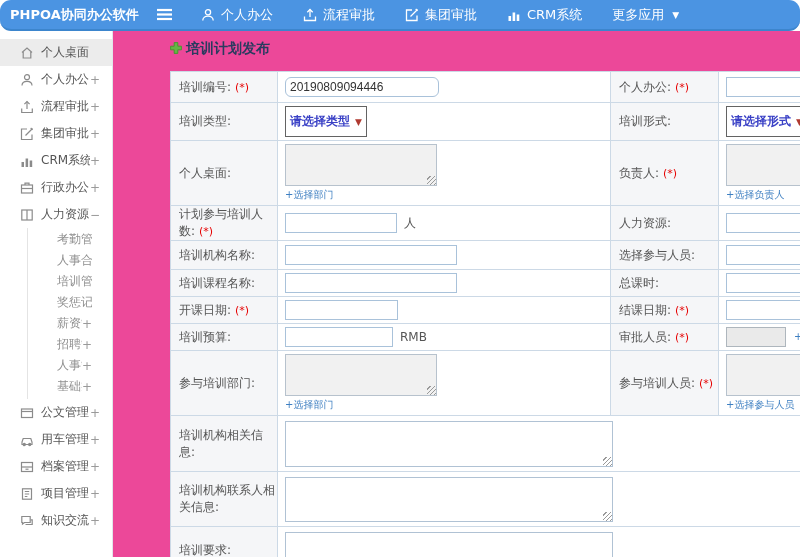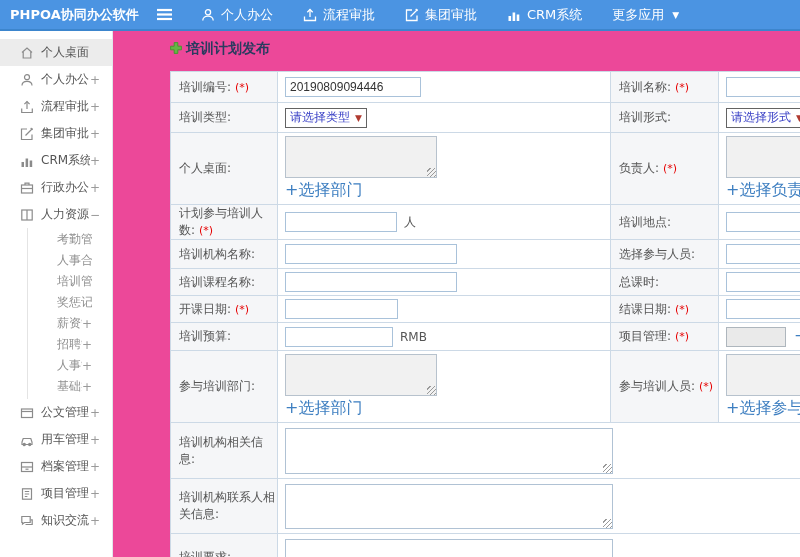--- a/index.html
+++ b/index.html
@@ -1,21 +1,21 @@
 <!DOCTYPE html>
 <html><head>
 <meta charset="utf-8">
 <style>
   * { margin:0; padding:0; box-sizing:border-box; }
   html,body { width:800px; height:557px; overflow:hidden; }
   body { font-family:"DejaVu Sans","Liberation Sans",sans-serif; font-size:12px; background:#fff; color:#555; }
   .page { width:800px; height:557px; overflow:hidden; position:relative; background:#fff; }
 
   
-  .topbar { height:31px; background:#4b94e2; border-bottom:2px solid #3c85cd; display:flex; align-items:center; color:#fff; }
+  .topbar { height:31px; background:#4b94e2; border-bottom:2px solid #3c85cd; display:flex; align-items:center; color:#fff;border-radius:11px; }
   .logo { width:112px; padding-left:10px; font-size:13px; font-weight:bold; letter-spacing:0; white-space:nowrap; }
   .hamburger { margin-left:44px; margin-right:28px; display:flex; align-items:center; cursor:pointer; }
   .nav { display:flex; align-items:center; gap:30px; }
   .nav-item { display:flex; align-items:center; gap:6px; font-size:13px; cursor:pointer; white-space:nowrap; }
   .nav-item svg { display:block; }
   .caret { font-size:9px; margin-left:2px; }
 
   
   .cols { display:flex; height:526px; }
   .sidebar { width:113px; border-right:1px solid #e2e6ea; background:#fff; padding-top:8px; flex:0 0 113px; }
@@ -35,29 +35,29 @@
   .page-title { display:flex; align-items:center; gap:4px; font-size:14px; font-weight:bold; color:#2a3b5f; }
 
   
   table.form { border-collapse:collapse; table-layout:fixed; width:910px; margin-top:13px; background:#fff; }
   table.form td { border:1px solid #ccd9e6; vertical-align:middle; }
   td.lbl { background:#f5f6f8; padding-left:8px; color:#555; font-size:12px; }
   td.fld { background:#fff; padding:3px 7px; }
   .req { color:#e60000; font-size:11px; margin-left:4px; }
   .inp { height:20px; border:1px solid #a9c2da; background:#fff; font-size:12px; padding:0 4px; color:#333; }
   .suffix { margin-left:7px; color:#555; }
-  .sel { display:inline-flex; align-items:center; border:1px solid #636363; height:20px; padding:9px 4px; background:#fff; cursor:pointer; }
+  .sel { display:inline-flex; align-items:center; border:1px solid #636363; height:31px; padding:9px 4px; background:#fff; cursor:pointer;font-weight:bold; }
   .sel-txt { color:#3a41c6; font-size:12px; }
   .sel-arr { color:#b03a30; font-size:9px; margin-left:5px; }
   .ta { border:1px solid #b7c2cd; background:#f1f1f1; display:block; resize:none; outline:none;
         background-image:repeating-linear-gradient(135deg, transparent 0 2px, #9a9a9a 2px 3px);
         background-size:9px 9px; background-repeat:no-repeat; background-position:right bottom; }
   .ta-gray { width:152px; height:42px; }
   .ta-big { width:328px; border-color:#b0c2d4; background-color:#fff; }
-  .lnk { color:#3e7fc1; font-size:16px; text-decoration:none; display:inline-block; margin-top:2px; cursor:pointer; white-space:nowrap; }
+  .lnk { color:#3e7fc1; font-size:10px; text-decoration:none; display:inline-block; margin-top:2px; cursor:pointer; white-space:nowrap; }
   .fld-flex { display:flex; align-items:center; }
   .inp-gray { background:#eaeaea; border:1px solid #aeb6bd; width:60px; height:20px; }
 </style>
 </head>
 <body>
 
 <div class="page">
 
   <div class="topbar">
     <div class="logo">PHPOA协同办公软件</div>
@@ -308,22 +308,22 @@
         <colgroup>
             <col style="width:107px">
             <col style="width:333px">
             <col style="width:108px">
             <col style="width:362px">
           </colgroup>
 
         <tbody>
             <tr style="height:31px">
           <td class="lbl"><span>培训编号:</span><span class="req">(*)</span></td>
-          <td class="fld"><input class="inp" style="width: 136px;" value="20190809094446"></td>
-          <td class="lbl"><span>培训名称:</span><span class="req">(*)</span></td>
+          <td class="fld"><input class="inp" style="width: 154px; border-radius: 6px;" value="20190809094446"></td>
+          <td class="lbl"><span>个人办公:</span><span class="req">(*)</span></td>
           <td class="fld"><input class="inp" style="width: 130px;"></td>
         </tr>
 
         <tr style="height:30px">
           <td class="lbl"><span>培训类型:</span></td>
           <td class="fld">
             <span class="sel">
               <span class="sel-txt">请选择类型</span>
               <span class="sel-arr">▼</span>
             </span>
@@ -351,21 +351,21 @@
         </tr>
 
         <tr style="height:28px">
           <td class="lbl"><span>计划参与培训人数:</span><span class="req">(*)</span></td>
           <td class="fld">
                 <span class="fld-flex">
                   <input class="inp" style="width: 112px;">
                   <span class="suffix">人</span>
                 </span>
               </td>
-          <td class="lbl"><span>培训地点:</span></td>
+          <td class="lbl"><span>人力资源:</span></td>
           <td class="fld"><input class="inp" style="width: 130px;"></td>
         </tr>
 
         <tr style="height:29px">
           <td class="lbl"><span>培训机构名称:</span></td>
           <td class="fld"><input class="inp" style="width: 172px;"></td>
           <td class="lbl"><span>选择参与人员:</span></td>
           <td class="fld"><input class="inp" style="width: 130px;"></td>
         </tr>
 
@@ -384,21 +384,21 @@
         </tr>
 
         <tr style="height:26px">
           <td class="lbl"><span>培训预算:</span></td>
           <td class="fld">
                 <span class="fld-flex">
                   <input class="inp" style="width: 108px;">
                   <span class="suffix">RMB</span>
                 </span>
               </td>
-          <td class="lbl"><span>项目管理:</span><span class="req">(*)</span></td>
+          <td class="lbl"><span>审批人员:</span><span class="req">(*)</span></td>
           <td class="fld">
                 <span class="fld-flex">
                   <input class="inp inp-gray" style="">
                   <a class="lnk" style="margin:0 0 0 8px">+选择审批人员</a>
                 </span>
               </td>
         </tr>
 
         <tr style="height:60px">
           <td class="lbl"><span>参与培训部门:</span></td>

